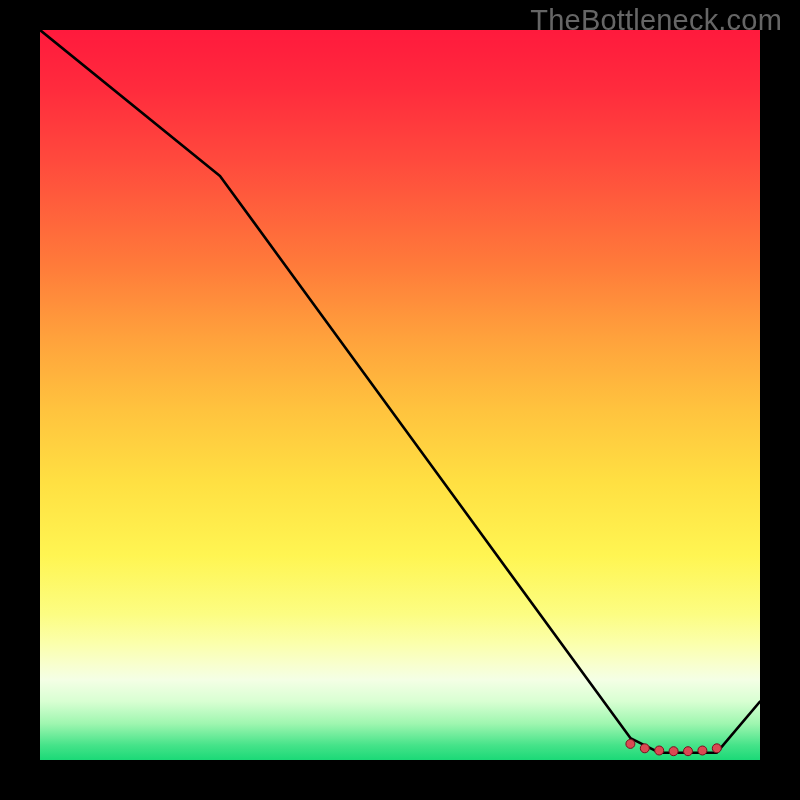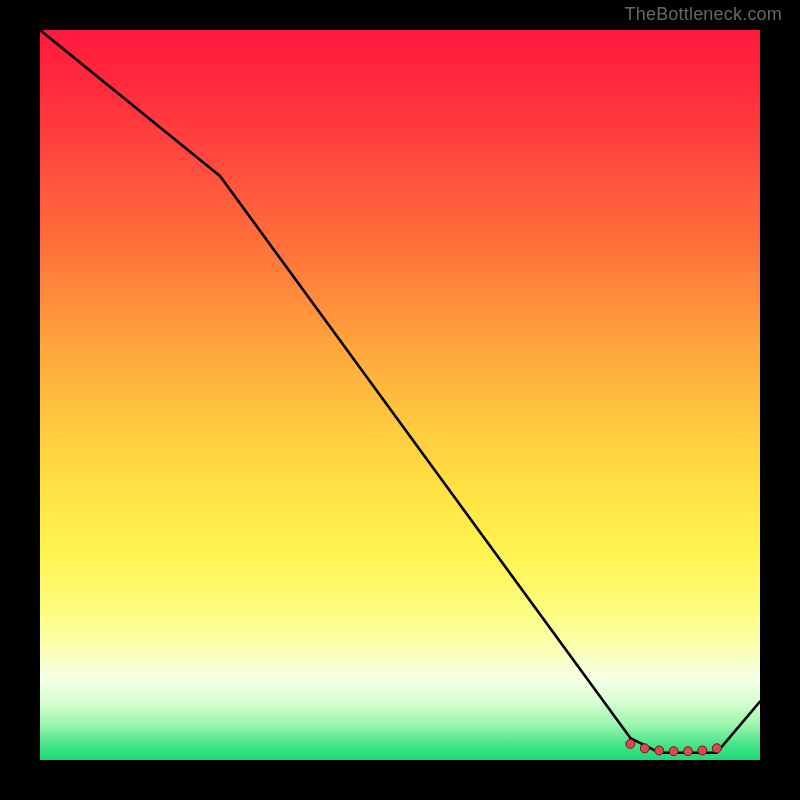--- a/index.html
+++ b/index.html
@@ -15,21 +15,21 @@
     position: relative;
     width: 800px;
     height: 800px;
     background: #000;
   }
   .watermark {
     position: absolute;
     top: 4px;
     right: 18px;
     color: #666;
-    font-size: 18px;
+    font-size: 29px;
     letter-spacing: 0.2px;
     font-weight: 400;
     z-index: 3;
   }
   .plot {
     position: absolute;
     left: 40px;
     top: 30px;
     width: 720px;
     height: 730px;

